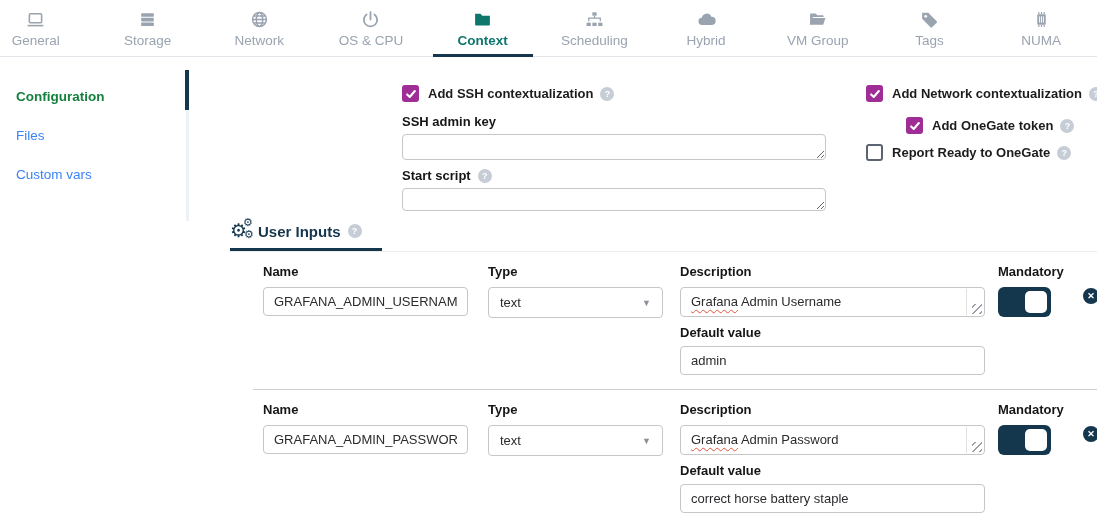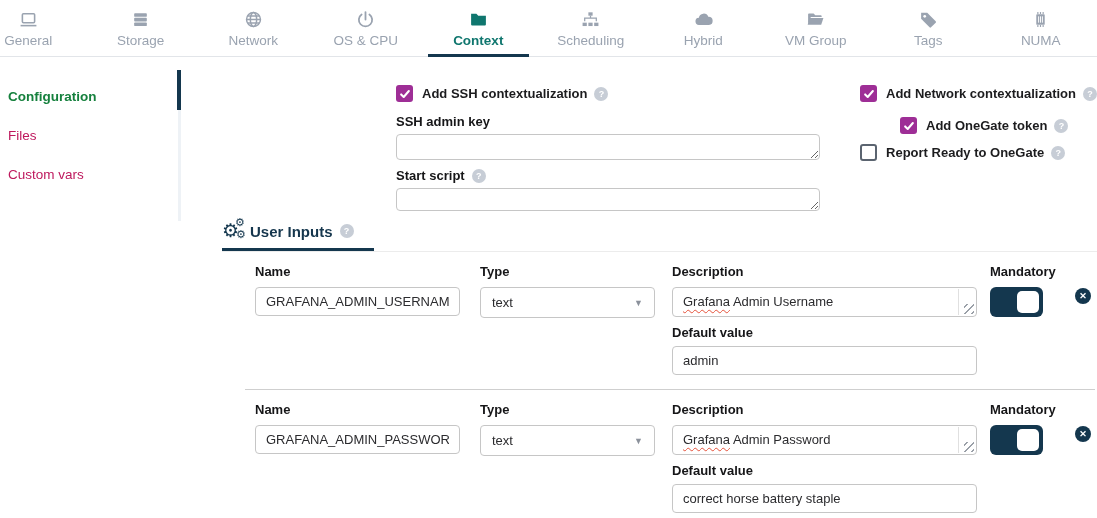--- a/index.html
+++ b/index.html
@@ -1,19 +1,19 @@
 <!DOCTYPE html>
 <html><head>
 <meta charset="utf-8">
 <style>
   * { margin:0; padding:0; box-sizing:border-box; }
   html,body { background:#fff; }
   .page {
     width:1097px; height:518px; position:relative; overflow:hidden;
-    background:#fff; font-family:"Liberation Sans", sans-serif; color:#1f2937;
+    background:#fff; font-family:"Liberation Sans", sans-serif; color:#1f2937;padding-left:8px;
   }
   
   .tabbar {
     display:flex; height:57px; border-bottom:1px solid #e2e5e9;
     margin-left:-28px; width:calc(100% + 28px);
   }
   .tab {
     flex:1 1 0; display:flex; flex-direction:column; align-items:center;
     justify-content:flex-end; gap:4px; padding-bottom:8px; position:relative;
     color:#9aa3b0; font-size:13.5px; cursor:pointer; white-space:nowrap;
@@ -21,21 +21,21 @@
   .tab .ticon { height:19px; display:flex; align-items:center; }
   .tab.active { color:#0f766e; font-weight:bold; }
   .tab.active::after {
     content:""; position:absolute; left:6px; right:6px; bottom:-1px;
     height:3px; background:#14374e;
   }
   
   .body { display:flex; height:461px; }
   .sidebar { width:181px; position:relative; padding-top:20px; flex:0 0 181px; }
   .side-item {
-    height:39px; padding-left:8px; font-size:13.5px; color:#be185d;
+    height:39px; padding-left:8px; font-size:13.5px; color:#3b82f6;
     display:flex; align-items:center; cursor:pointer;
   }
   .side-item.active { color:#15803d; font-weight:bold; }
   .side-track { position:absolute; right:0; top:53px; width:3px; height:111px; background:#eef2f6; }
   .side-active-bar { position:absolute; right:0; top:13px; width:4px; height:40px; background:#14374e; }
   .main { flex:1; padding-left:41px; position:relative; }
   
   .context-form { display:flex; margin-top:28px;justify-content:flex-end; }
   .form-left { width:426px; }
   .form-right { margin-left:38px; }

